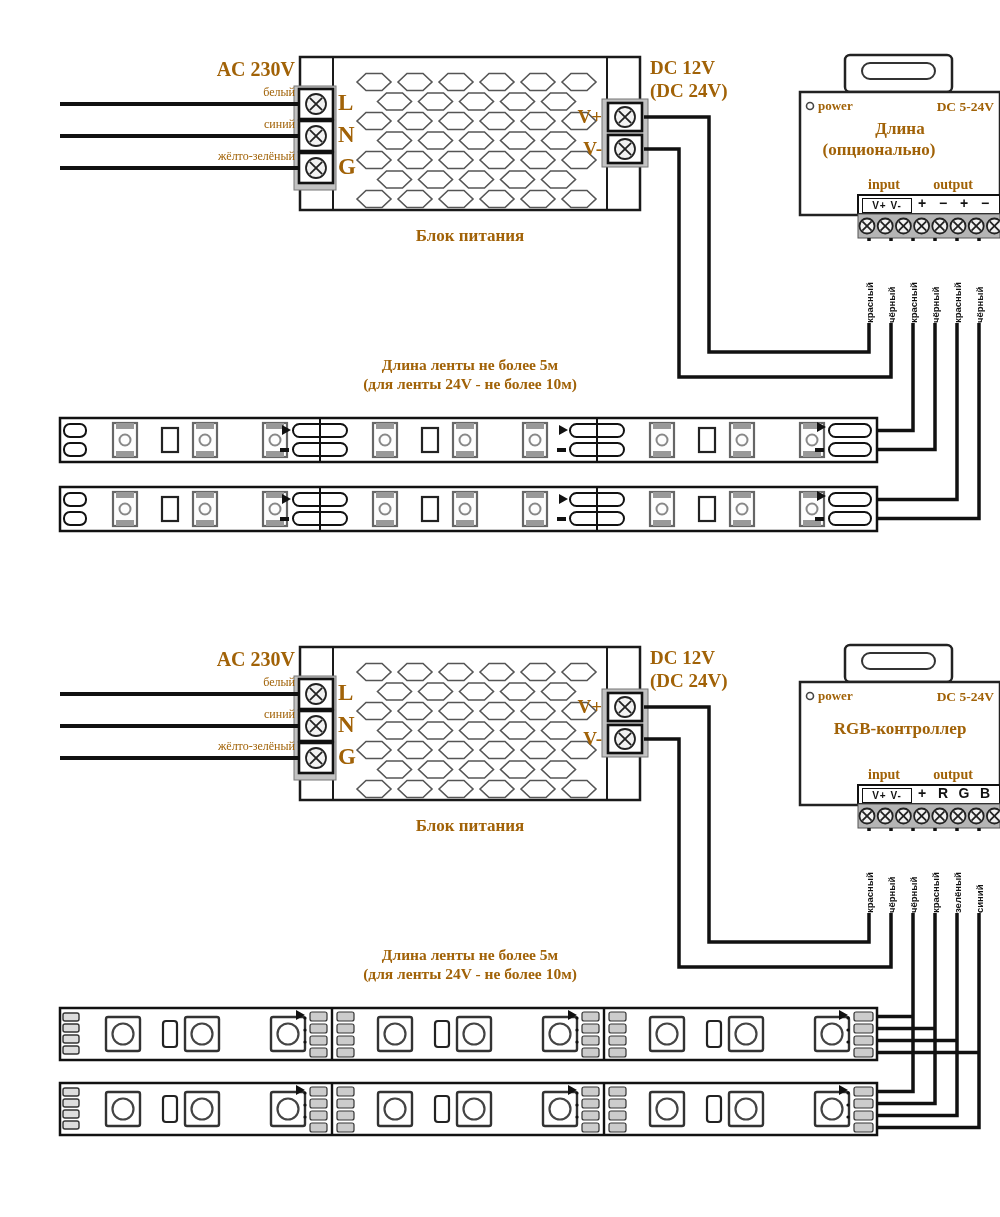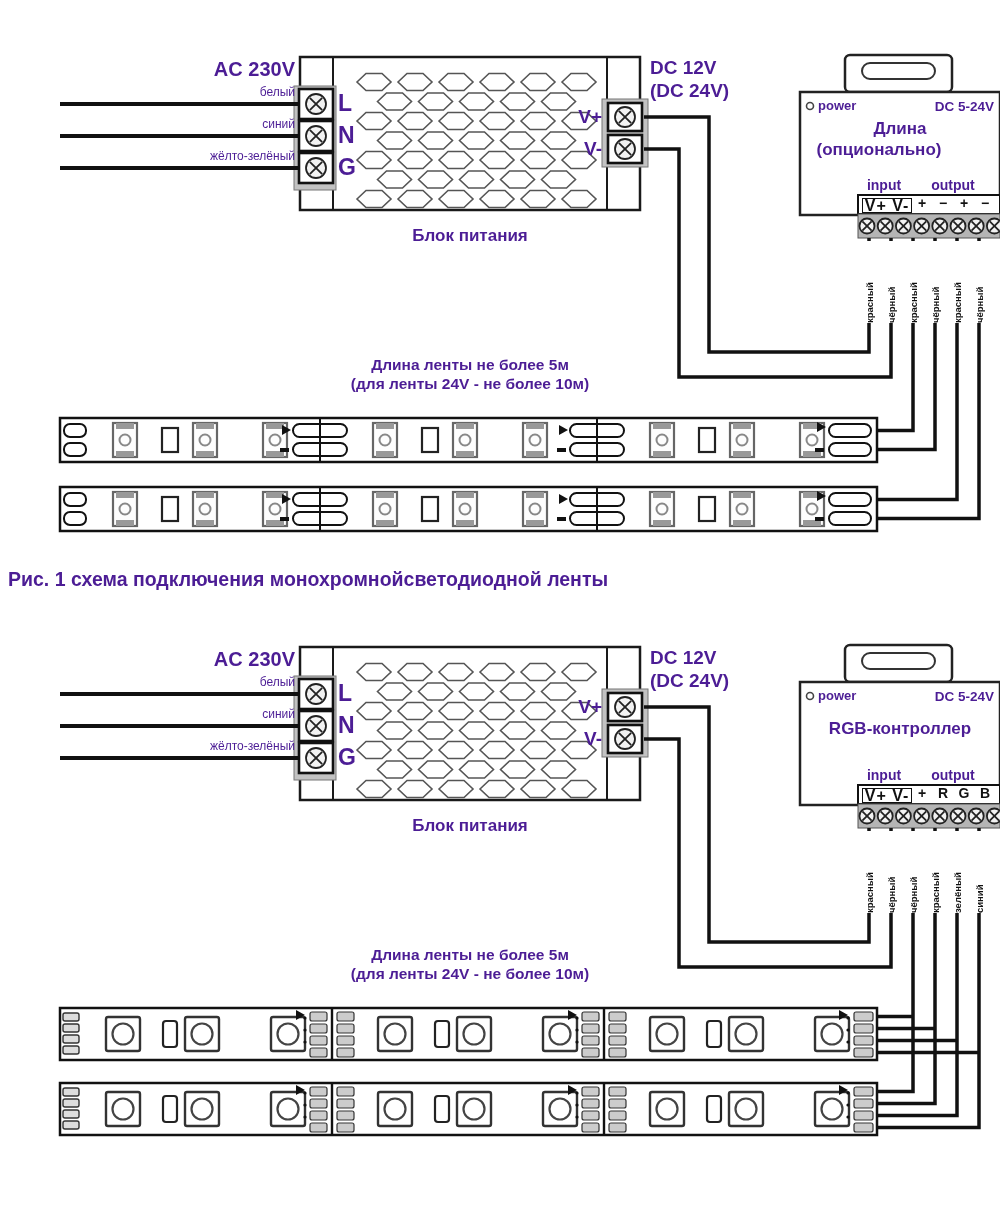--- a/index.html
+++ b/index.html
@@ -1,28 +1,28 @@
 <!DOCTYPE html>
 <html><head>
 <meta charset="utf-8">
 <style>
   html,body{margin:0;padding:0;}
   body{width:1000px;height:1217px;background:#fff;position:relative;overflow:hidden;
        font-family:"Liberation Sans",sans-serif;}
   #stage{position:absolute;left:0;top:0;width:1000px;height:1217px;}
   #gfx{position:absolute;left:0;top:0;z-index:1;}
   .fig{position:absolute;left:0;top:0;width:100%;height:100%;}
-  .lab{position:absolute;color:#4c1d95;white-space:pre;z-index:2;line-height:1.15;}
+  .lab{position:absolute;color:#a16207;white-space:pre;z-index:2;line-height:1.15;font-family:Liberation Serif, serif;}
   .b{font-weight:bold;}
   .r{text-align:right;}
   .c{text-align:center;}
   .vlab{position:absolute;z-index:2;writing-mode:vertical-rl;transform:rotate(180deg);
         font-size:9.5px;font-weight:bold;color:#111;background:#fff;height:82px;width:15px;
         line-height:15px;text-align:left;}
-  .iterm{position:absolute;z-index:2;border:1.5px solid #111;font-size:16px;font-weight:bold;
+  .iterm{position:absolute;z-index:2;border:1.5px solid #111;font-size:10px;font-weight:bold;
          color:#111;text-align:center;line-height:13px;letter-spacing:1px;}
   .oterm{position:absolute;z-index:2;font-size:14px;font-weight:bold;color:#111;text-align:center;width:20px;}
 </style>
 </head>
 <body>
 
 <div id="stage">
   <svg id="gfx" width="1000" height="1217" viewBox="0 0 1000 1217">
       <rect x="300" y="57" width="340" height="153" fill="#fff" stroke="#1a1a1a" stroke-width="2.5" rx="0"></rect>
       <polyline points="333,58 333,209" fill="none" stroke="#1a1a1a" stroke-width="2"></polyline>
@@ -493,21 +493,20 @@
     <div class="oterm" style="left:954px;top:calc(195px + var(--dy))">+</div>
     <div class="oterm" style="left:975px;top:calc(195px + var(--dy))">−</div>
     <div class="vlab" style="left:862px;top:calc(241px + var(--dy))">красный</div>
     <div class="vlab" style="left:884px;top:calc(241px + var(--dy))">чёрный</div>
     <div class="vlab" style="left:906px;top:calc(241px + var(--dy))">красный</div>
     <div class="vlab" style="left:928px;top:calc(241px + var(--dy))">чёрный</div>
     <div class="vlab" style="left:950px;top:calc(241px + var(--dy))">красный</div>
     <div class="vlab" style="left:972px;top:calc(241px + var(--dy))">чёрный</div>
     <div class="lab c" style="left:245px;top:calc(356px + var(--dy));width:450px;font-size:15.5px;font-weight:600">Длина ленты не более 5м</div>
     <div class="lab c" style="left:245px;top:calc(375px + var(--dy));width:450px;font-size:15.5px;font-weight:600">(для ленты 24V - не более 10м)</div>
-    <div class="lab b" style="left:8px;top:calc(568px + var(--dy));font-size:19.5px">Рис. 1 схема подключения монохромнойсветодиодной ленты</div>
   </div>
 
   <div class="fig" style="--dy:590px">
     <div class="lab b r" style="left:150px;top:calc(58px + var(--dy));width:145px;font-size:20px">AC 230V</div>
     <div class="lab r" style="left:115px;top:calc(86px + var(--dy));width:180px;font-size:12px">белый</div>
     <div class="lab r" style="left:115px;top:calc(118px + var(--dy));width:180px;font-size:12px">синий</div>
     <div class="lab r" style="left:115px;top:calc(150px + var(--dy));width:180px;font-size:12px">жёлто-зелёный</div>
     <div class="lab b" style="left:338px;top:calc(90px + var(--dy));font-size:23px">L</div>
     <div class="lab b" style="left:338px;top:calc(122px + var(--dy));font-size:23px">N</div>
     <div class="lab b" style="left:338px;top:calc(154px + var(--dy));font-size:23px">G</div>

